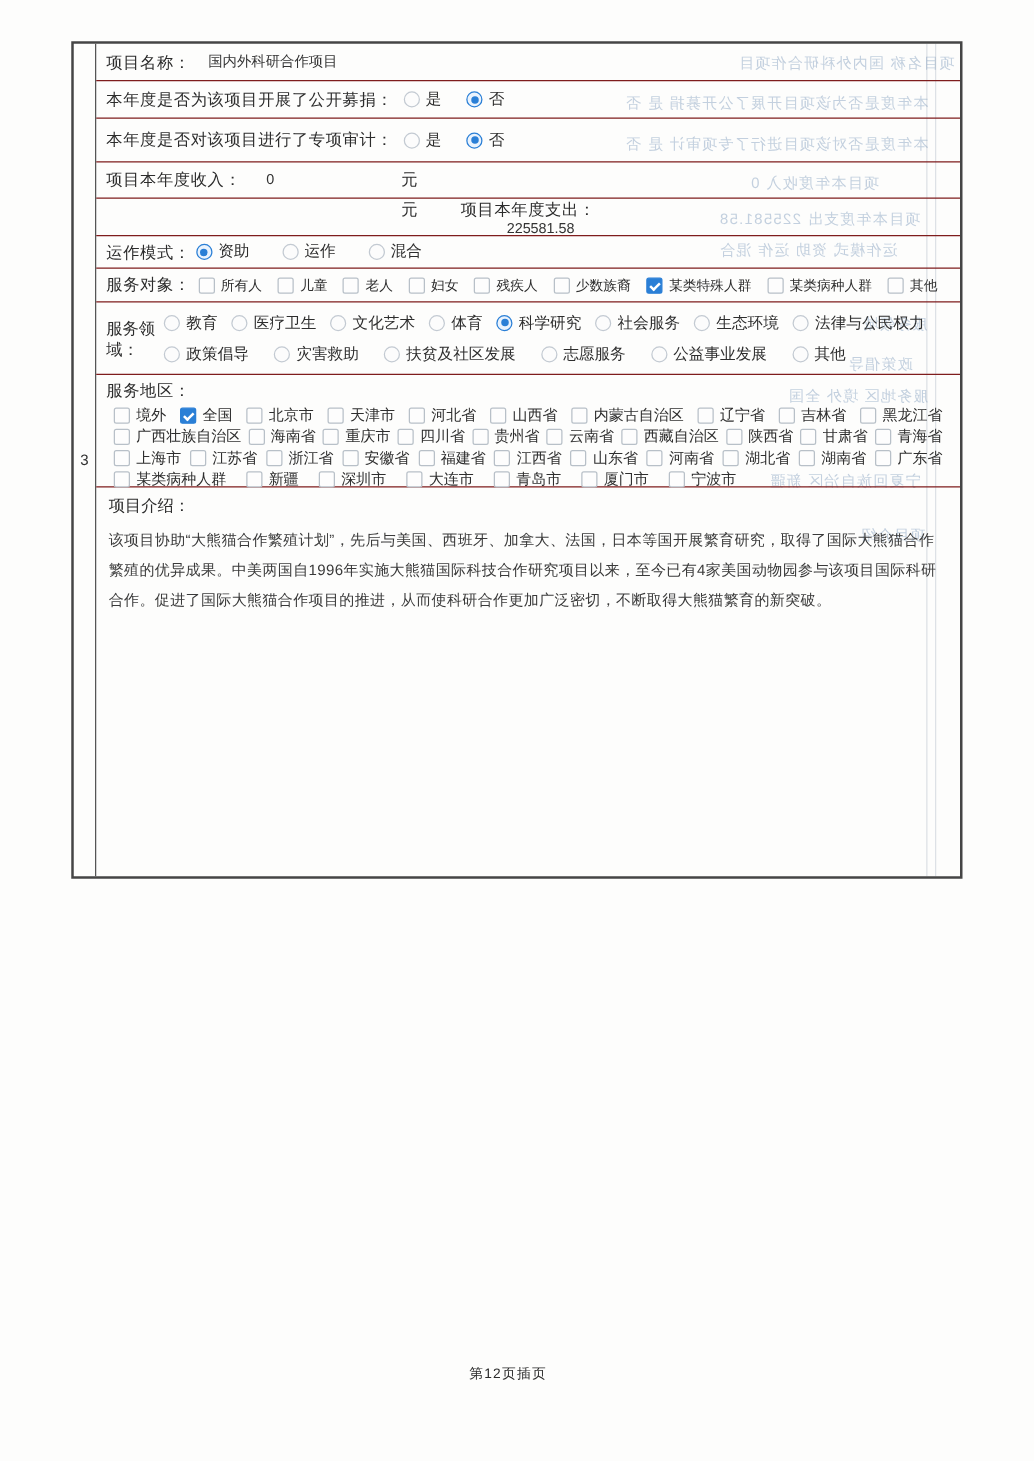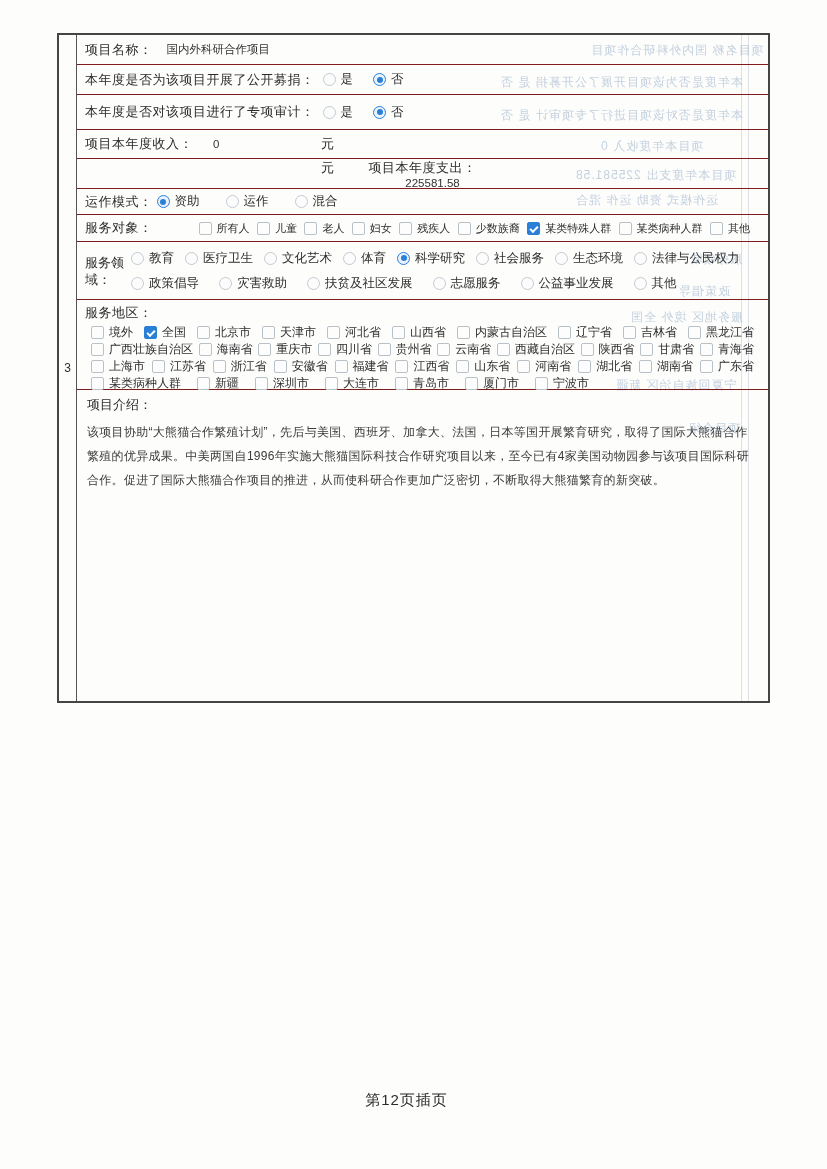--- a/index.html
+++ b/index.html
@@ -32,21 +32,21 @@
     border-bottom:1px solid #7f1d1d;
     display:flex; align-items:center;
     padding:0 8px;
     position:relative;
     flex:none;
   }
   .row:last-child { border-bottom:none; }
 
   .r1 { height:30px; } .r2 { height:30px; } .r3 { height:35px; }
   .r4 { height:29px; } .r5 { height:30px;flex-direction:column; } .r6 { height:26px;text-align:center; }
-  .r7 { height:27px;gap:40px; } .r8 { height:58px; } .r9 { height:90px; }
+  .r7 { height:27px; } .r8 { height:58px; } .r9 { height:90px; }
   .r10 { flex:1; flex-direction:column; align-items:flex-start; padding:6px 10px; }
 
   .lbl { font-size:13px; color:#2c2c2c; white-space:nowrap; letter-spacing:.5px; }
   .val { font-size:11.5px; color:#333; }
   .unit { position:absolute; left:244px; font-size:13px; color:#2c2c2c; }
 
   .r1 .val { margin-left:14px; }
   .r4 .val, .r5 .val { margin-left:20px; }
 
   
@@ -93,21 +93,21 @@
 
   .intro-label { font-size:13px; color:#2c2c2c; }
   .intro-text {
     margin-top:6px; font-size:12px; line-height:24px; color:#3a3a3a;
     width:100%; letter-spacing:.3px;
   }
 
   
   .footer {
     position:absolute; left:0; right:14px; top:1091px;
-    text-align:center; font-size:15px; color:#2b2b2b; letter-spacing:1px;
+    text-align:center; font-size:11px; color:#2b2b2b; letter-spacing:1px;
   }
 
   
   .ghost {
     position:absolute; transform:scaleX(-1);
     color:rgba(148,172,198,0.55); filter:blur(0.6px);
     font-size:12px; white-space:nowrap; pointer-events:none;
     letter-spacing:1px;
   }
   .ghost-line {

